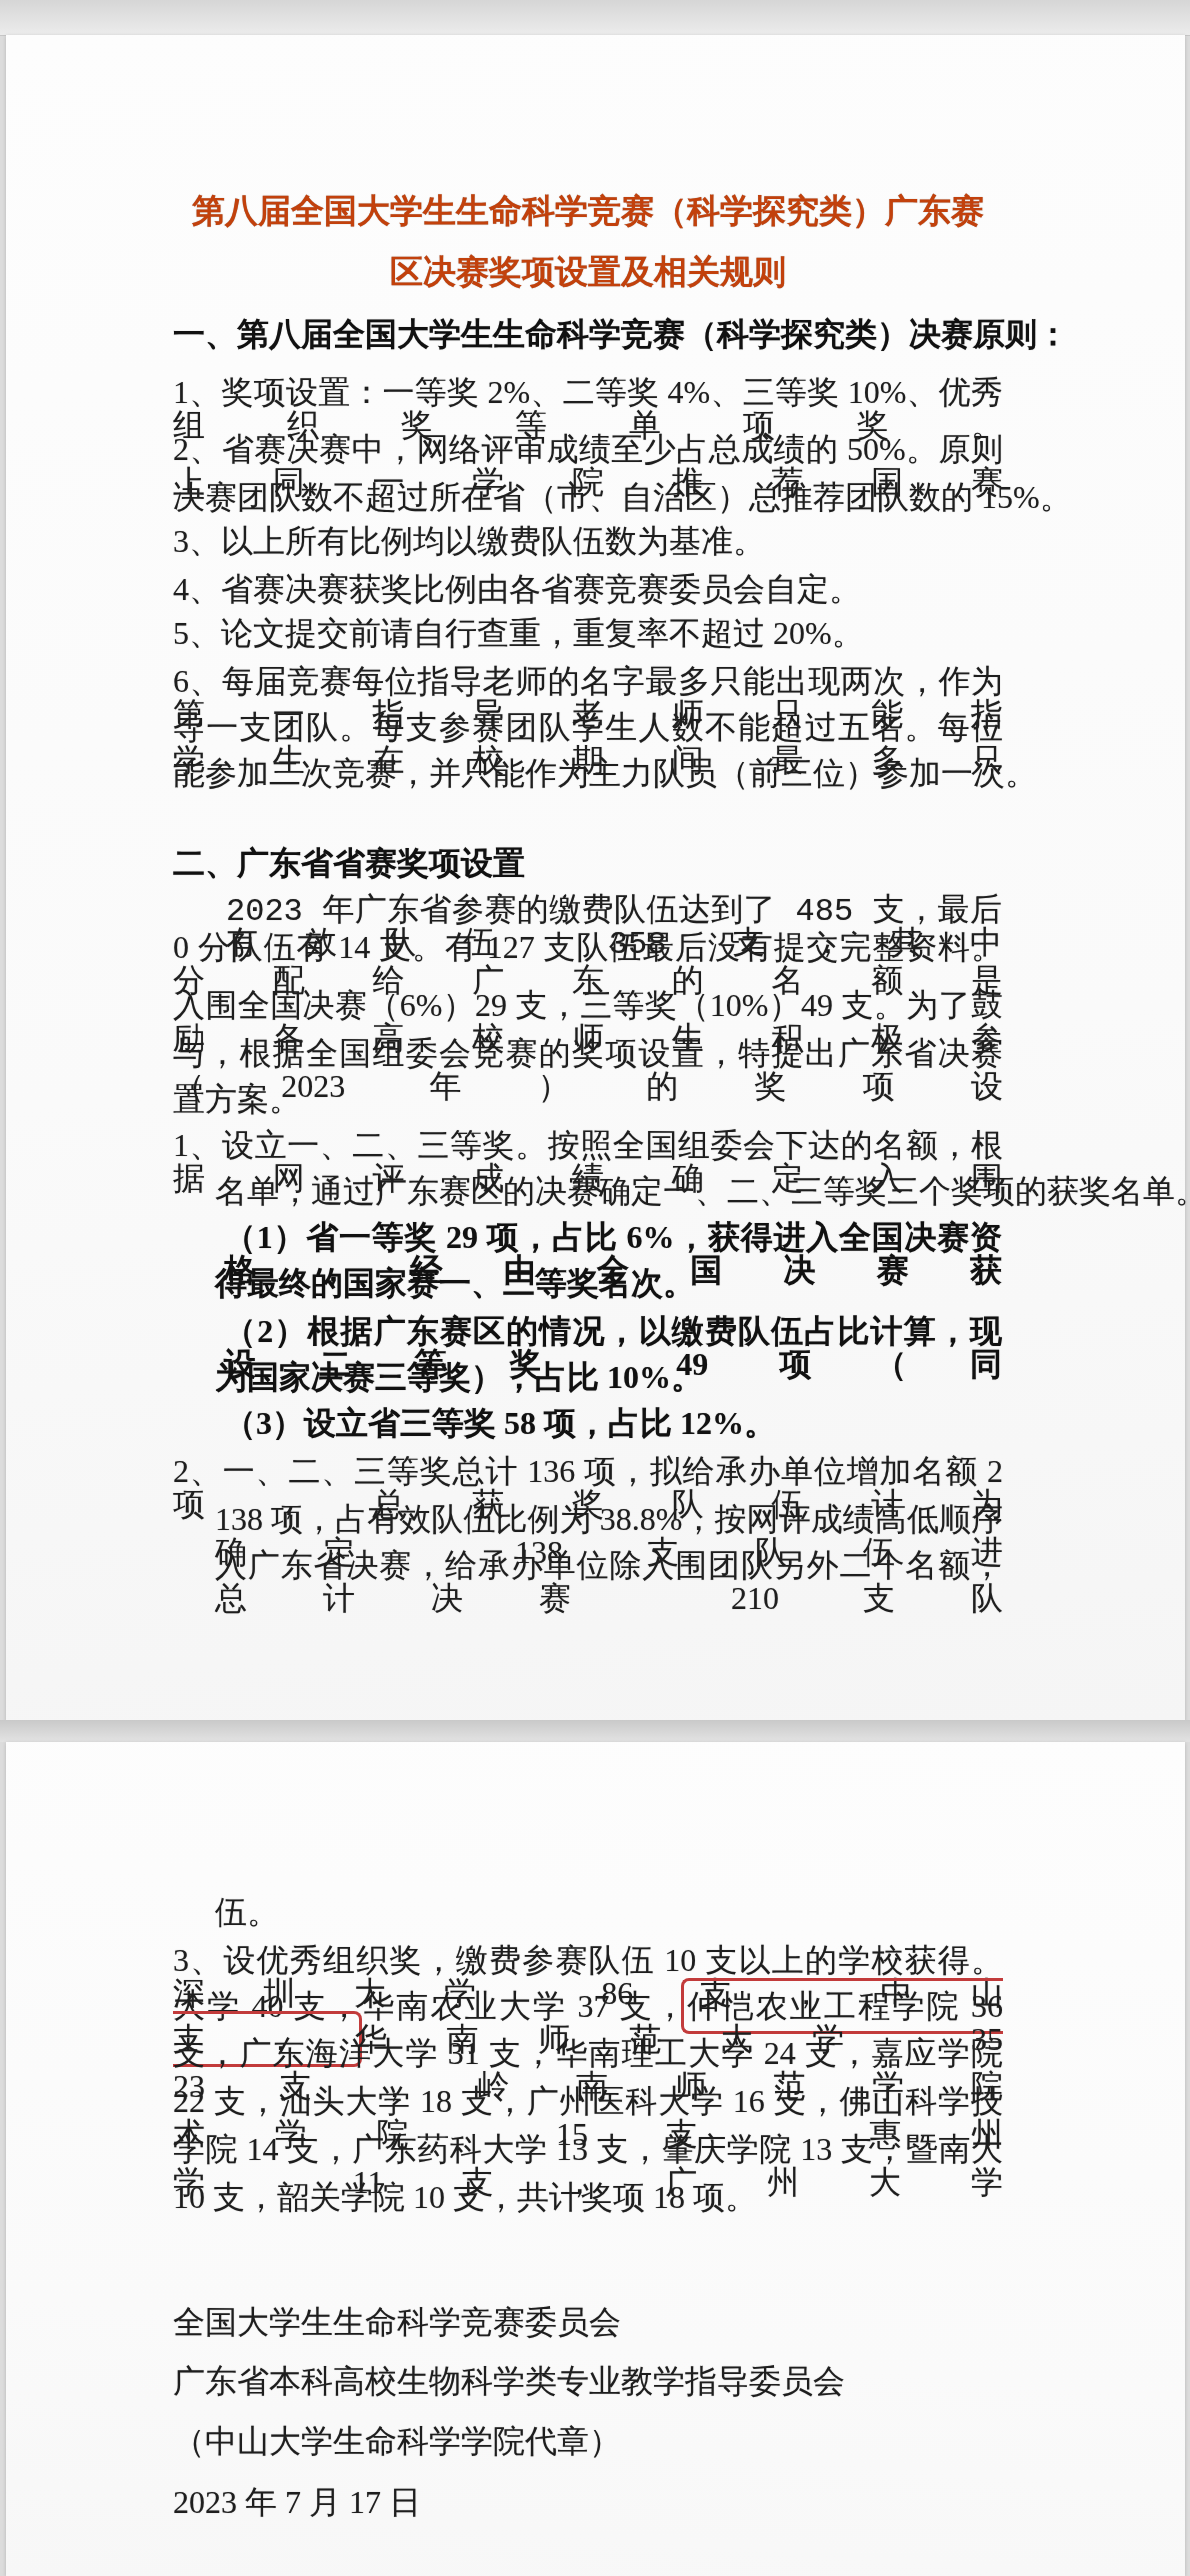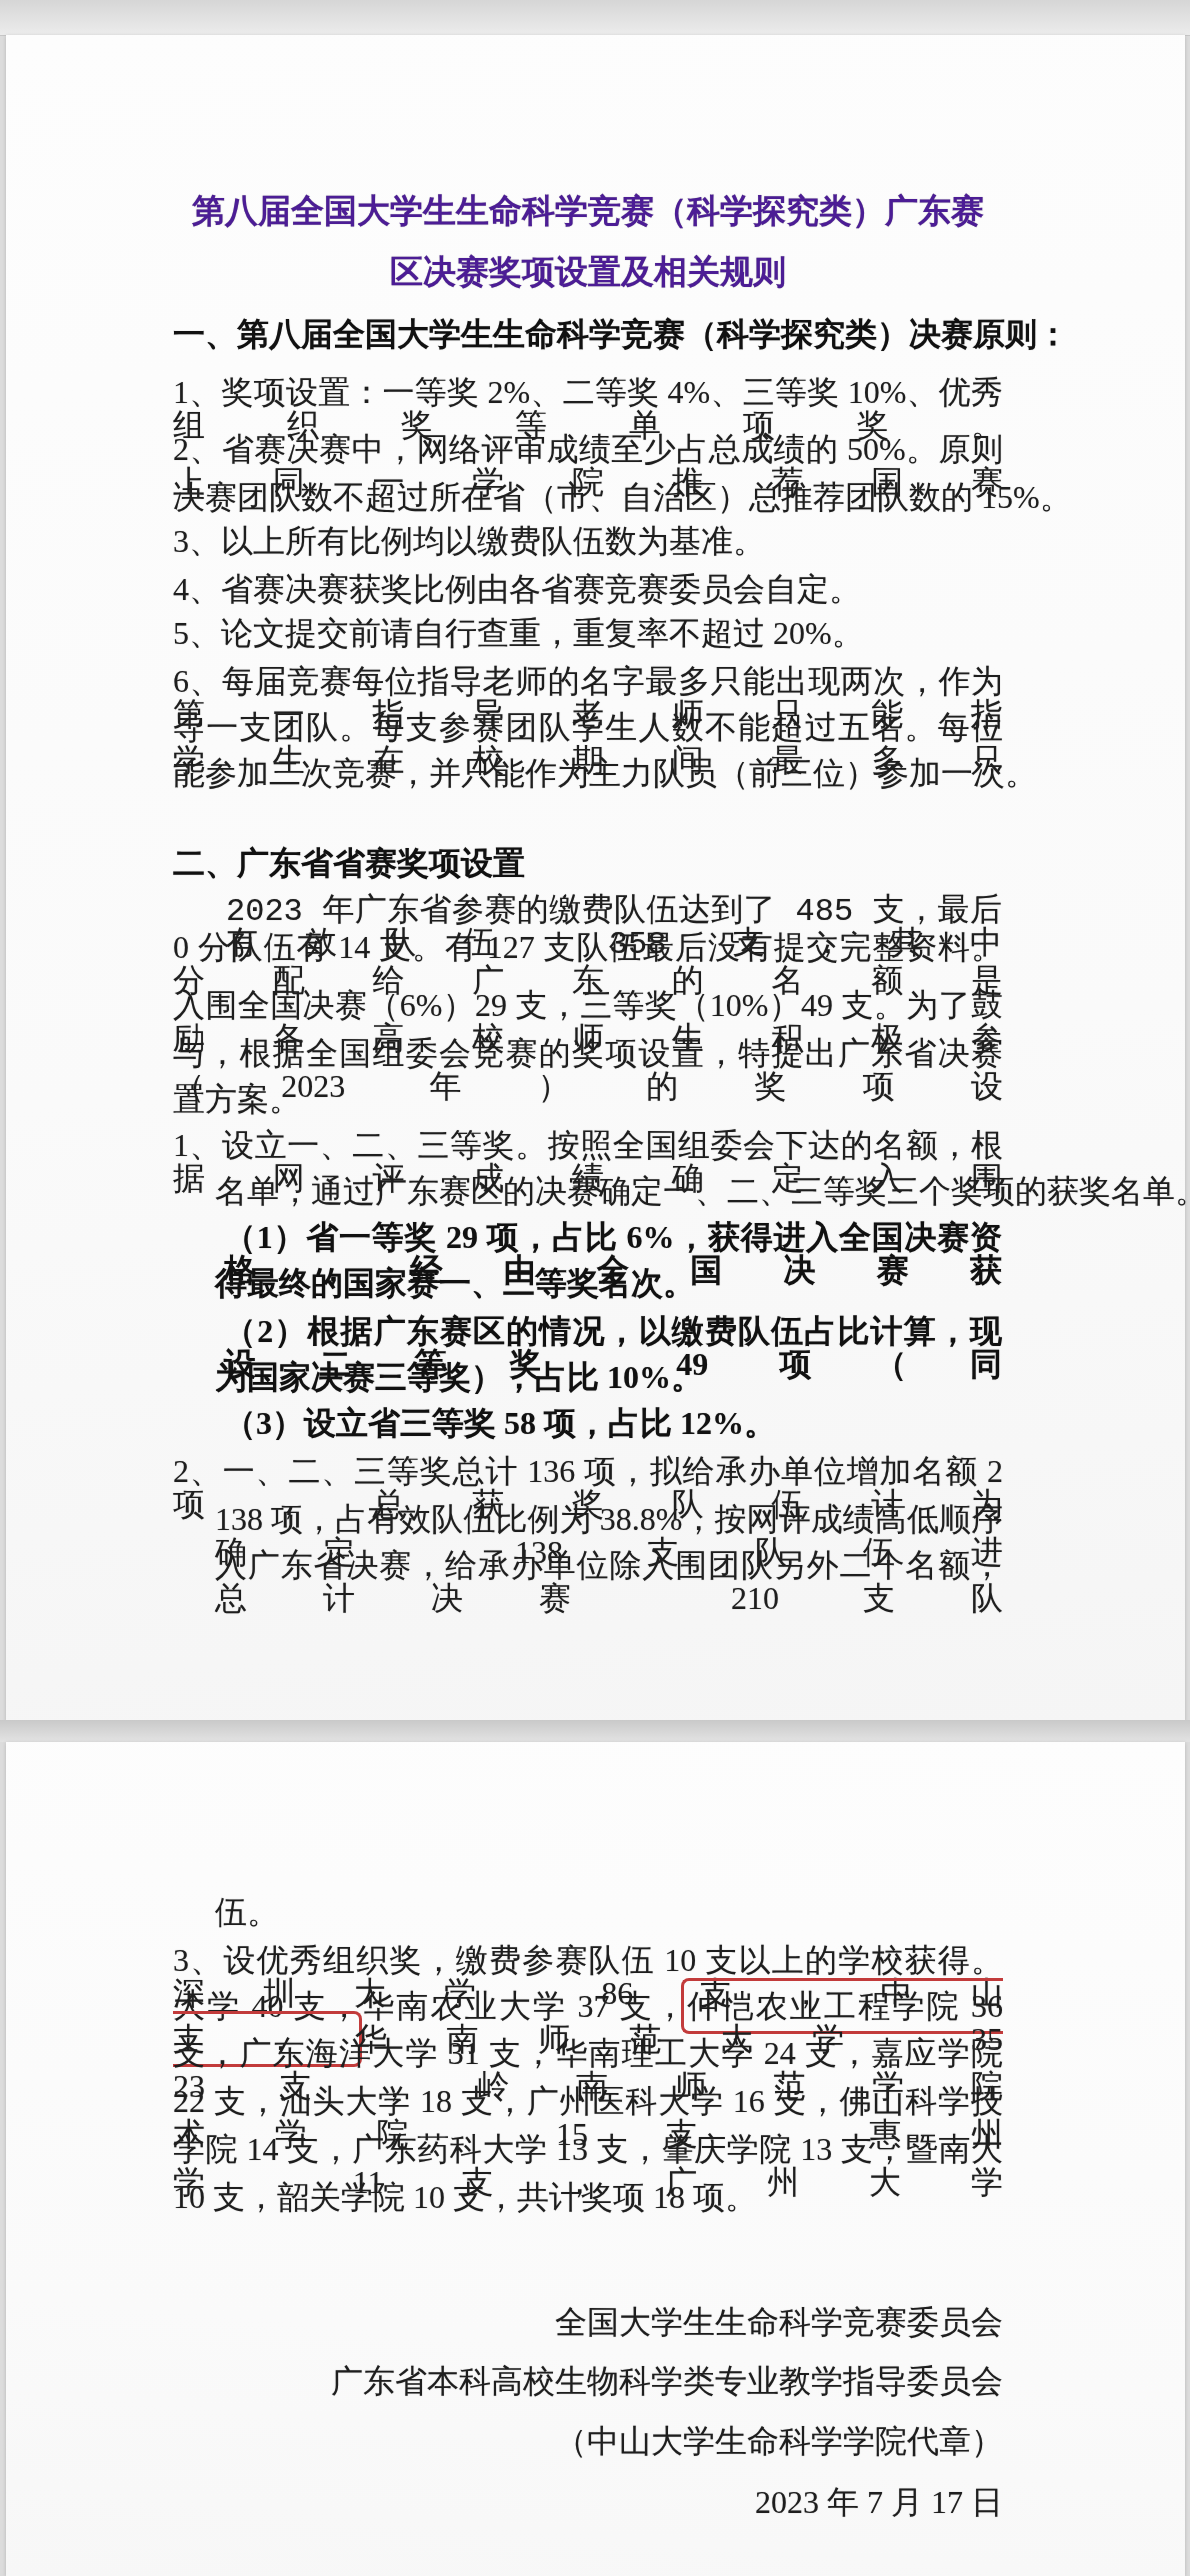--- a/index.html
+++ b/index.html
@@ -20,22 +20,22 @@
     background:linear-gradient(#c9c9c9,#e3e3e3);}
   .ln{position:absolute;left:173px;width:830px;font-size:32px;line-height:33px;
     color:#1e1e1e;white-space:nowrap;
     text-shadow:0 0 1px rgba(60,60,60,.45);}
   .j{white-space:normal;text-align:justify;text-align-last:justify;}
   .b{font-weight:bold;color:#111;}
   .x1{left:215px;width:788px;}
   .x2{left:224px;width:778px;}
   .xp{left:226px;width:776px;font-family:Liberation Mono, monospace;}
   .title{left:173px;width:830px;text-align:center;font-size:33px;line-height:38px;
-    font-weight:bold;color:#4c1d95;white-space:nowrap;}
-  .sig{text-align:right;}
+    font-weight:bold;color:#c2410c;white-space:nowrap;}
+  .sig{}
   .hl{border:3.8px solid #c23b3b;border-radius:8px;padding:6.7px 2.9px;margin:0 -6.7px;}
 </style>
 </head>
 <body>
 
 <div class="top-strip"></div>
 <div class="page page1"></div>
 <div class="gutter"></div>
 <div class="page page2"></div>
 

